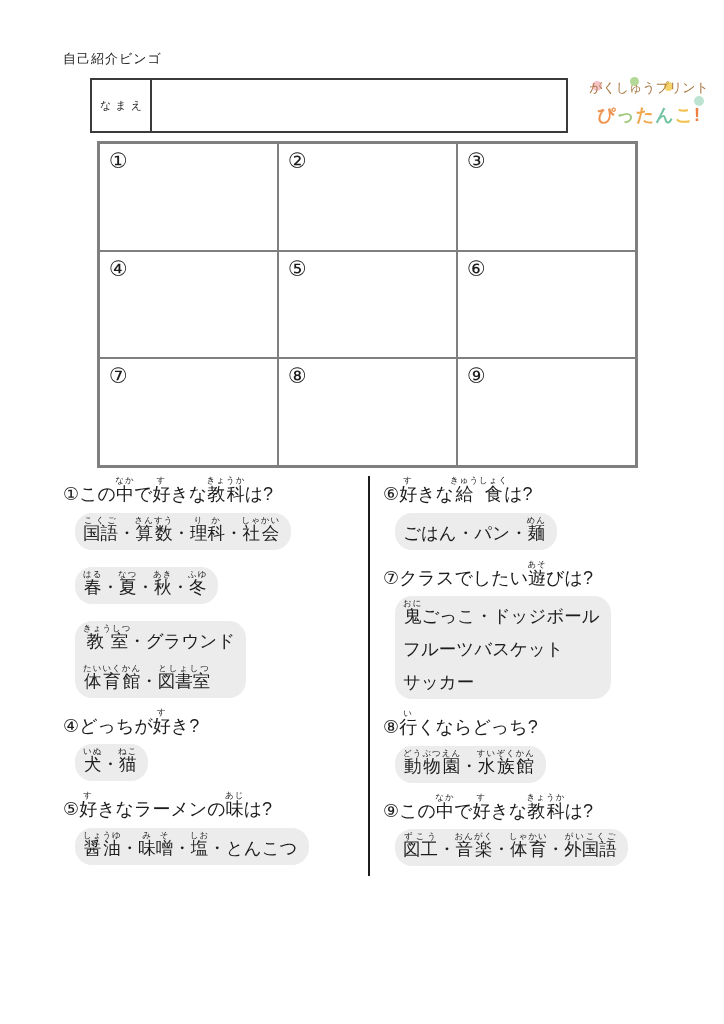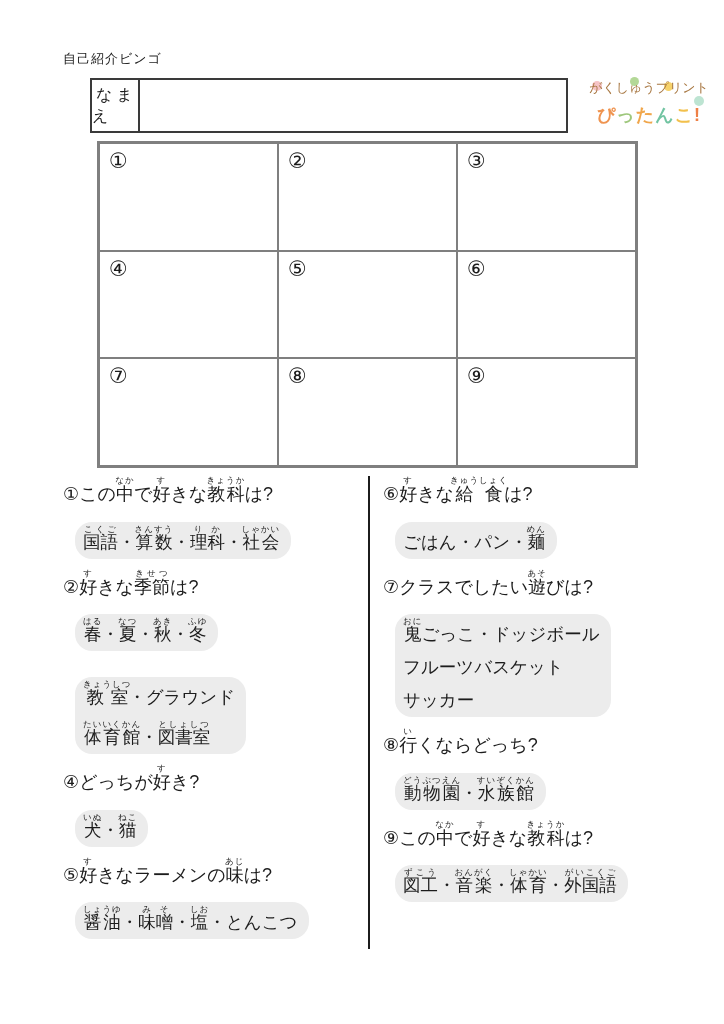--- a/index.html
+++ b/index.html
@@ -7,22 +7,22 @@
   body {
     width:724px; height:1024px; background:#ffffff; position:relative;
     font-family:"Liberation Sans","DejaVu Sans",sans-serif;
     color:#1c1c1c; overflow:hidden;
   }
   .sheet-title { position:absolute; left:63px; top:50px; font-size:13px; letter-spacing:1px; }
 
   
   .name-box { position:absolute; left:90px; top:78px; width:478px; height:55px;
               border:2px solid #3a3a3a; display:flex; background:#fff; }
-  .name-label-cell { width:48px; border-right:2px solid #3a3a3a; display:flex;
-                     align-items:center; justify-content:center; font-size:16px;
+  .name-label-cell { width:60px; border-right:2px solid #3a3a3a; display:flex;
+                     align-items:center; justify-content:center; font-size:11px;
                      letter-spacing:4px; text-indent:4px; }
   .name-value-cell { flex:1; }
 
   
   .logo { position:absolute; left:586px; top:80px; width:126px; text-align:center; line-height:1.25; }
   .logo .blob { position:absolute; border-radius:50%; z-index:0; }
   .blob-pink   { width:10px; height:10px; background:#f6c3c6; left:6px;  top:1px; }
   .blob-green  { width:9px;  height:9px;  background:#b3d897; left:44px; top:-3px; }
   .blob-yellow { width:9px;  height:9px;  background:#f6d26b; left:78px; top:2px; }
   .blob-teal   { width:10px; height:10px; background:#bde4d2; left:108px; top:16px; }
@@ -37,21 +37,21 @@
 
   
   .questions { position:absolute; left:63px; top:476px; width:650px; display:flex; align-items:stretch; }
   .q-col-left { width:297px; flex:none; }
   .q-divider { width:2px; background:#1c1c1c; flex:none; margin-left:8px; }
   .q-col-right { flex:1; padding-left:13px; min-width:0; }
 
   .question { margin-bottom:10px; }
   .q-line { font-size:18px; line-height:1.2; white-space:nowrap; }
   ruby rt { font-size:8.5px; letter-spacing:1px; color:#1c1c1c; }
-  .answer-block { display:inline-block; background:#ececec; margin:16px 0 0 12px; padding:3px 11px 6px 8px;border-radius:17px; }
+  .answer-block { display:inline-block; background:#ececec; margin:7px 0 0 12px; padding:3px 11px 6px 8px;border-radius:17px; }
   .answer-line { font-size:17.5px; line-height:1.2; white-space:nowrap; }
   .answer-line + .answer-line { margin-top:12px; }
 </style>
 </head>
 <body>
 
 <div class="sheet-title">自己紹介ビンゴ</div>
 
 <div class="name-box">
   <div class="name-label-cell">なまえ</div>
@@ -83,21 +83,20 @@
   <div class="q-col-left">
 
     <div class="question">
       <div class="q-line">①この<ruby>中<rt>なか</rt></ruby>で<ruby>好<rt>す</rt></ruby>きな<ruby>教科<rt>きょうか</rt></ruby>は?</div>
       <div class="answer-block">
         <div class="answer-line"><ruby>国語<rt>こくご</rt></ruby>・<ruby>算数<rt>さんすう</rt></ruby>・<ruby>理科<rt>りか</rt></ruby>・<ruby>社会<rt>しゃかい</rt></ruby></div>
       </div>
     </div>
 
     <div class="question">
-      <div class="q-line">②<ruby>好<rt>す</rt></ruby>きな<ruby>季節<rt>きせつ</rt></ruby>は?</div>
       <div class="answer-block">
         <div class="answer-line"><ruby>春<rt>はる</rt></ruby>・<ruby>夏<rt>なつ</rt></ruby>・<ruby>秋<rt>あき</rt></ruby>・<ruby>冬<rt>ふゆ</rt></ruby></div>
       </div>
     </div>
 
     <div class="question">
       <div class="answer-block">
         <div class="answer-line"><ruby>教室<rt>きょうしつ</rt></ruby>・グラウンド</div>
         <div class="answer-line"><ruby>体育館<rt>たいいくかん</rt></ruby>・<ruby>図書室<rt>としょしつ</rt></ruby></div>
       </div>

